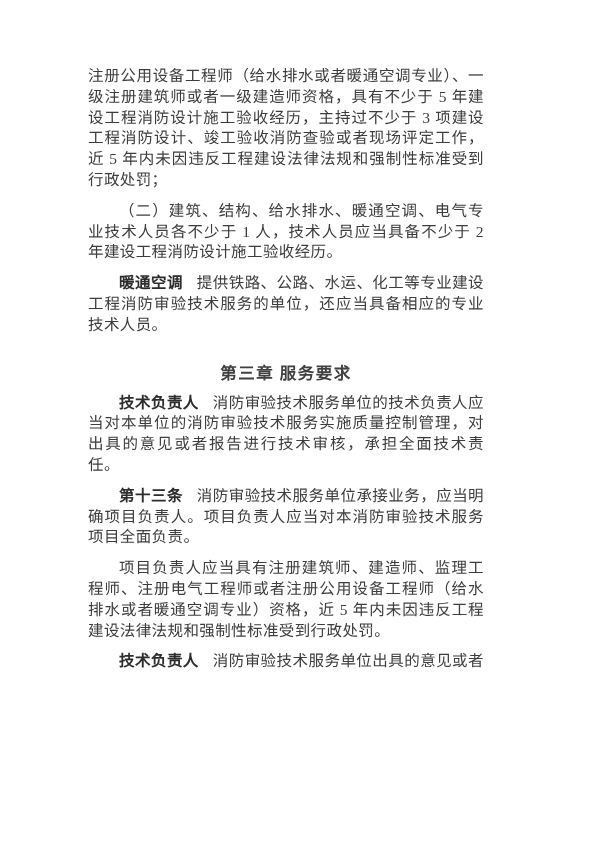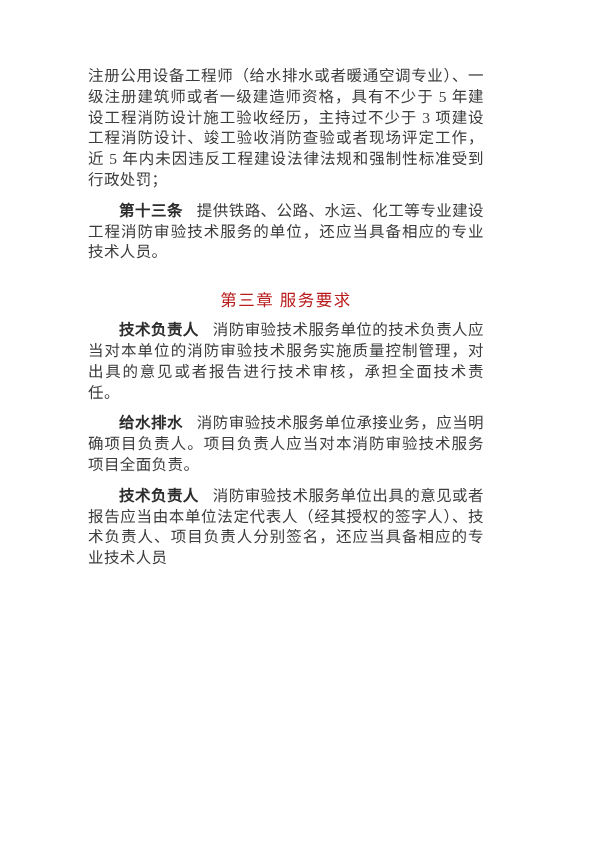--- a/index.html
+++ b/index.html
@@ -31,41 +31,43 @@
   .para.indent {
     text-indent: 2em;
   }
   .lead {
     font-weight: bold;
     color: #2d2d2d;
     padding-right: 0.9em;
   }
   .chapter {
     font-size: 16.5px;
-    font-weight: normal;
-    color: #b91c1c;
+    font-weight: bold;
+    color: #404040;
     text-align: center;
     letter-spacing: 1.5px;
     margin: 27px 0 9px 0;
     line-height: 21px;
   }
 </style>
 </head>
 <body>
 
 <div class="page">
 
   <p class="para"><span>注册公用设备工程师（给水排水或者暖通空调专业）、一级注册建筑师或者一级建造师资格，具有不少于 5 年建设工程消防设计施工验收经历，主持过不少于 3 项建设工程消防设计、竣工验收消防查验或者现场评定工作，近 5 年内未因违反工程建设法律法规和强制性标准受到行政处罚；</span></p>
 
+  <p class="para indent"><span>（二）建筑、结构、给水排水、暖通空调、电气专业技术人员各不少于 1 人，技术人员应当具备不少于 2 年建设工程消防设计施工验收经历。</span></p>
 
-  <p class="para indent"><span class="lead">第十三条</span><span>提供铁路、公路、水运、化工等专业建设工程消防审验技术服务的单位，还应当具备相应的专业技术人员。</span></p>
+  <p class="para indent"><span class="lead">暖通空调</span><span>提供铁路、公路、水运、化工等专业建设工程消防审验技术服务的单位，还应当具备相应的专业技术人员。</span></p>
 
   <h2 class="chapter">第三章 服务要求</h2>
 
 
   <p class="para indent"><span class="lead">技术负责人</span><span>消防审验技术服务单位的技术负责人应当对本单位的消防审验技术服务实施质量控制管理，对出具的意见或者报告进行技术审核，承担全面技术责任。</span></p>
 
-  <p class="para indent"><span class="lead">给水排水</span><span>消防审验技术服务单位承接业务，应当明确项目负责人。项目负责人应当对本消防审验技术服务项目全面负责。</span></p>
+  <p class="para indent"><span class="lead">第十三条</span><span>消防审验技术服务单位承接业务，应当明确项目负责人。项目负责人应当对本消防审验技术服务项目全面负责。</span></p>
 
+  <p class="para indent"><span>项目负责人应当具有注册建筑师、建造师、监理工程师、注册电气工程师或者注册公用设备工程师（给水排水或者暖通空调专业）资格，近 5 年内未因违反工程建设法律法规和强制性标准受到行政处罚。</span></p>
 
   <p class="para indent"><span class="lead">技术负责人</span><span>消防审验技术服务单位出具的意见或者报告应当由本单位法定代表人（经其授权的签字人）、技术负责人、项目负责人分别签名，还应当具备相应的专业技术人员</span></p>
 
 </div>
 
 </body></html>

